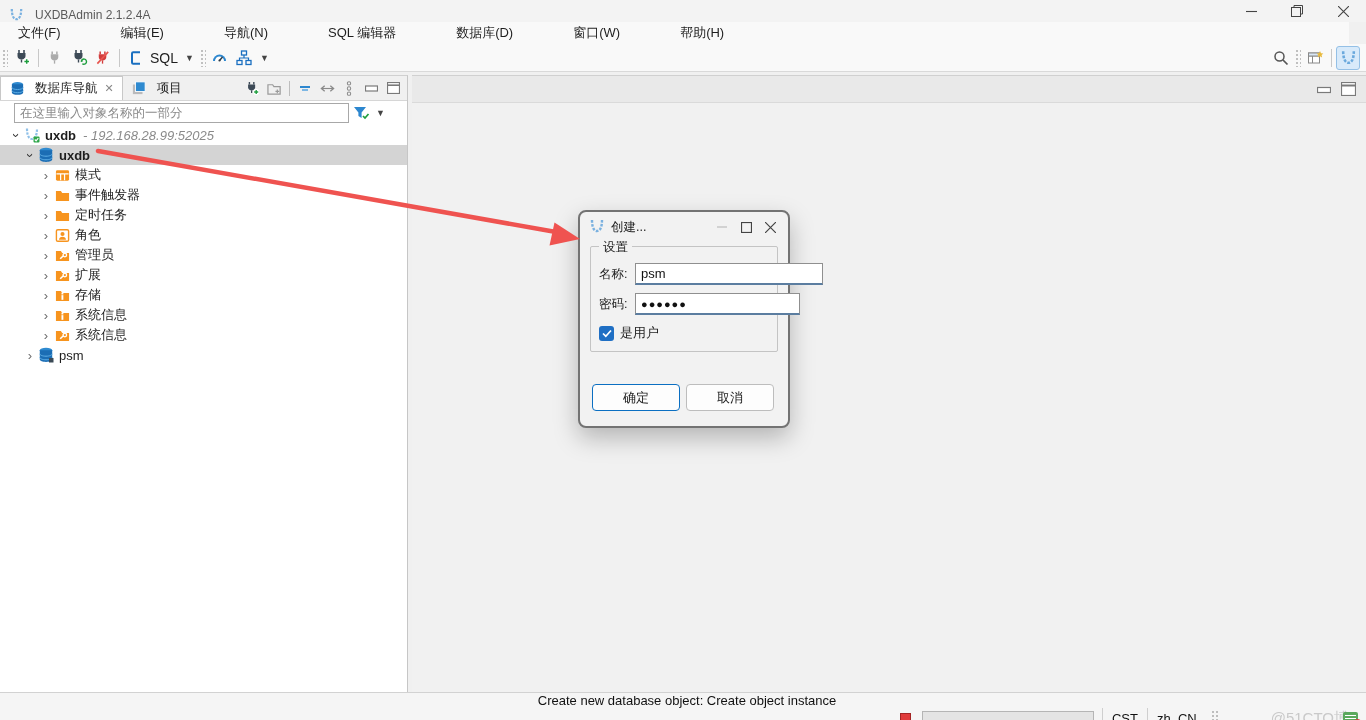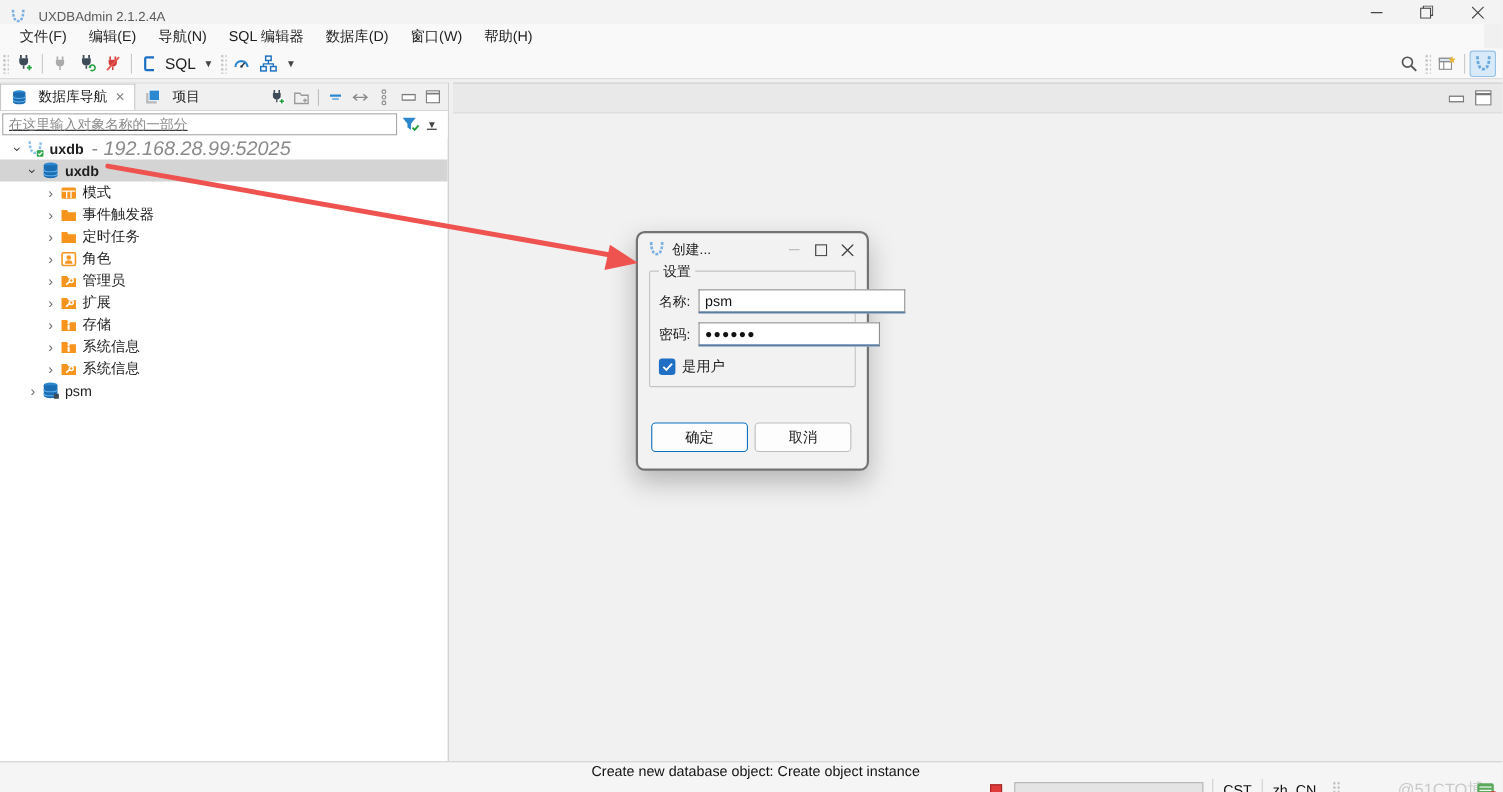--- a/index.html
+++ b/index.html
@@ -7,21 +7,21 @@
   body { font-family:"Liberation Sans","DejaVu Sans",sans-serif; font-size:12px; color:#222; background:#f0f0f0; position:relative; }
 
   
   .titlebar { position:absolute; top:0; left:0; right:0; height:22px; background:#f3f3f3; display:flex; align-items:flex-end; }
   .titlebar .app-title { color:#5a5a5a; font-size:12px; margin-left:6px; }
   .win-controls { margin-left:auto; display:flex; height:100%; }
   .win-btn { width:46px; height:22px; display:flex; align-items:center; justify-content:center; color:#444; }
   .win-btn svg { display:block; }
 
   
-  .menubar { position:absolute; top:22px; left:0; right:17px; height:22px; background:#f9f9f9; display:flex; align-items:center; padding-left:8px; }
+  .menubar { position:absolute; top:22px; left:0; right:17px; height:22px; background:#f9f9f9; display:flex; align-items:center; padding-left:8px;gap:40px; }
   .menu-item { padding:2px 10px; color:#1e1e1e; font-size:13px; cursor:default; }
 
   
   .toolbar { position:absolute; top:44px; left:0; right:0; height:28px; background:#f9f9f9; border-bottom:1px solid #d9d9d9; display:flex; align-items:center;justify-content:center; }
   .tb-grip { width:6px; height:18px; margin:0 2px; background-image:radial-gradient(#c0c0c0 1px, transparent 1.2px); background-size:4px 4px; }
   .tb-btn { width:24px; height:24px; display:flex; align-items:center; justify-content:center; border-radius:3px; }
   .tb-sep { width:1px; height:18px; background:#c8c8c8; margin:0 4px; }
   .sql-label { font-size:14px; color:#1e1e1e; margin:0 3px 0 2px; }
   .dd-caret { font-size:9px; color:#444; margin:0 4px; }
   .toolbar-right { margin-left:auto; display:flex; align-items:center; margin-right:6px; }
@@ -30,34 +30,34 @@
   
   .left-panel { position:absolute; top:75px; left:0; width:408px; bottom:28px; background:#ffffff; border-top:1px solid #d0d0d0; border-right:1px solid #c6c6c6; }
   .panel-header { height:25px; background:#f0f0f0; border-bottom:1px solid #d6d6d6; display:flex; align-items:stretch; }
   .tab { display:flex; align-items:center; gap:5px; padding:0 8px; font-size:12.5px; color:#1e1e1e; }
   .tab.active { background:#ffffff; border:1px solid #c8c8c8; border-bottom:none; }
   .tab .close-x { color:#888; font-size:11px; margin-left:2px; }
   .panel-tools { margin-left:auto; display:flex; align-items:center; gap:2px; padding-right:4px; }
   .pt-btn { width:20px; height:20px; display:flex; align-items:center; justify-content:center; }
   .pt-sep { width:1px; height:15px; background:#bdbdbd; margin:0 3px; }
 
-  .search-row { height:24px; display:flex; align-items:center; padding:1px 2px; background:#fff;text-decoration:underline; }
+  .search-row { height:24px; display:flex; align-items:center; padding:1px 14px; background:#fff; }
   .search-input { flex:1; height:20px; border:1px solid #a8a8a8; font-size:12.5px; padding:0 5px; color:#222; outline:none; font-family:inherit; }
   .search-input::placeholder { color:#8a8a8a; }
   .filter-btn { display:flex; align-items:center; gap:2px; padding:0 4px; }
 
   .tree { position:absolute; top:49px; left:0; right:0; bottom:0; overflow:hidden; }
   .tree-row { height:20px; display:flex; align-items:center; font-size:13px; color:#1e1e1e; white-space:nowrap; }
   .tree-row.selected { background:#d4d4d4; }
   .tw { display:inline-flex; width:16px; justify-content:center; flex:none; }
   .chev { color:#6d6d6d; font-size:13px; line-height:1; display:inline-block; }
   .chev.open { transform:rotate(90deg); color:#333; }
   .ticon { width:16px; height:16px; flex:none; margin-right:5px; display:inline-flex; align-items:center; justify-content:center; }
   .bold { font-weight:bold; }
-  .conn-addr { color:#8a8a8a; font-style:italic; margin-left:7px; font-size:18px; }
+  .conn-addr { color:#8a8a8a; font-style:italic; margin-left:7px; font-size:13px; }
   .ind1 { padding-left:8px; } .ind2 { padding-left:22px; } .ind3 { padding-left:38px; }
 
   
   .editor { position:absolute; top:75px; left:412px; right:0; bottom:28px; background:#f1f1f1; }
   .editor-strip { height:28px; background:#e9e9e9; border-top:1px solid #d0d0d0; border-bottom:1px solid #dadada; display:flex; align-items:center; justify-content:flex-end; padding-right:10px; gap:10px; }
 
   
   .statusbar { position:absolute; left:0; right:0; bottom:0; height:28px; background:#f5f5f5; border-top:1px solid #d2d2d2; display:flex; align-items:center; font-size:13px;flex-direction:column; }
   .status-msg { margin-left:8px; color:#111; }
   .status-right { margin-left:auto; display:flex; align-items:center; height:100%; }

